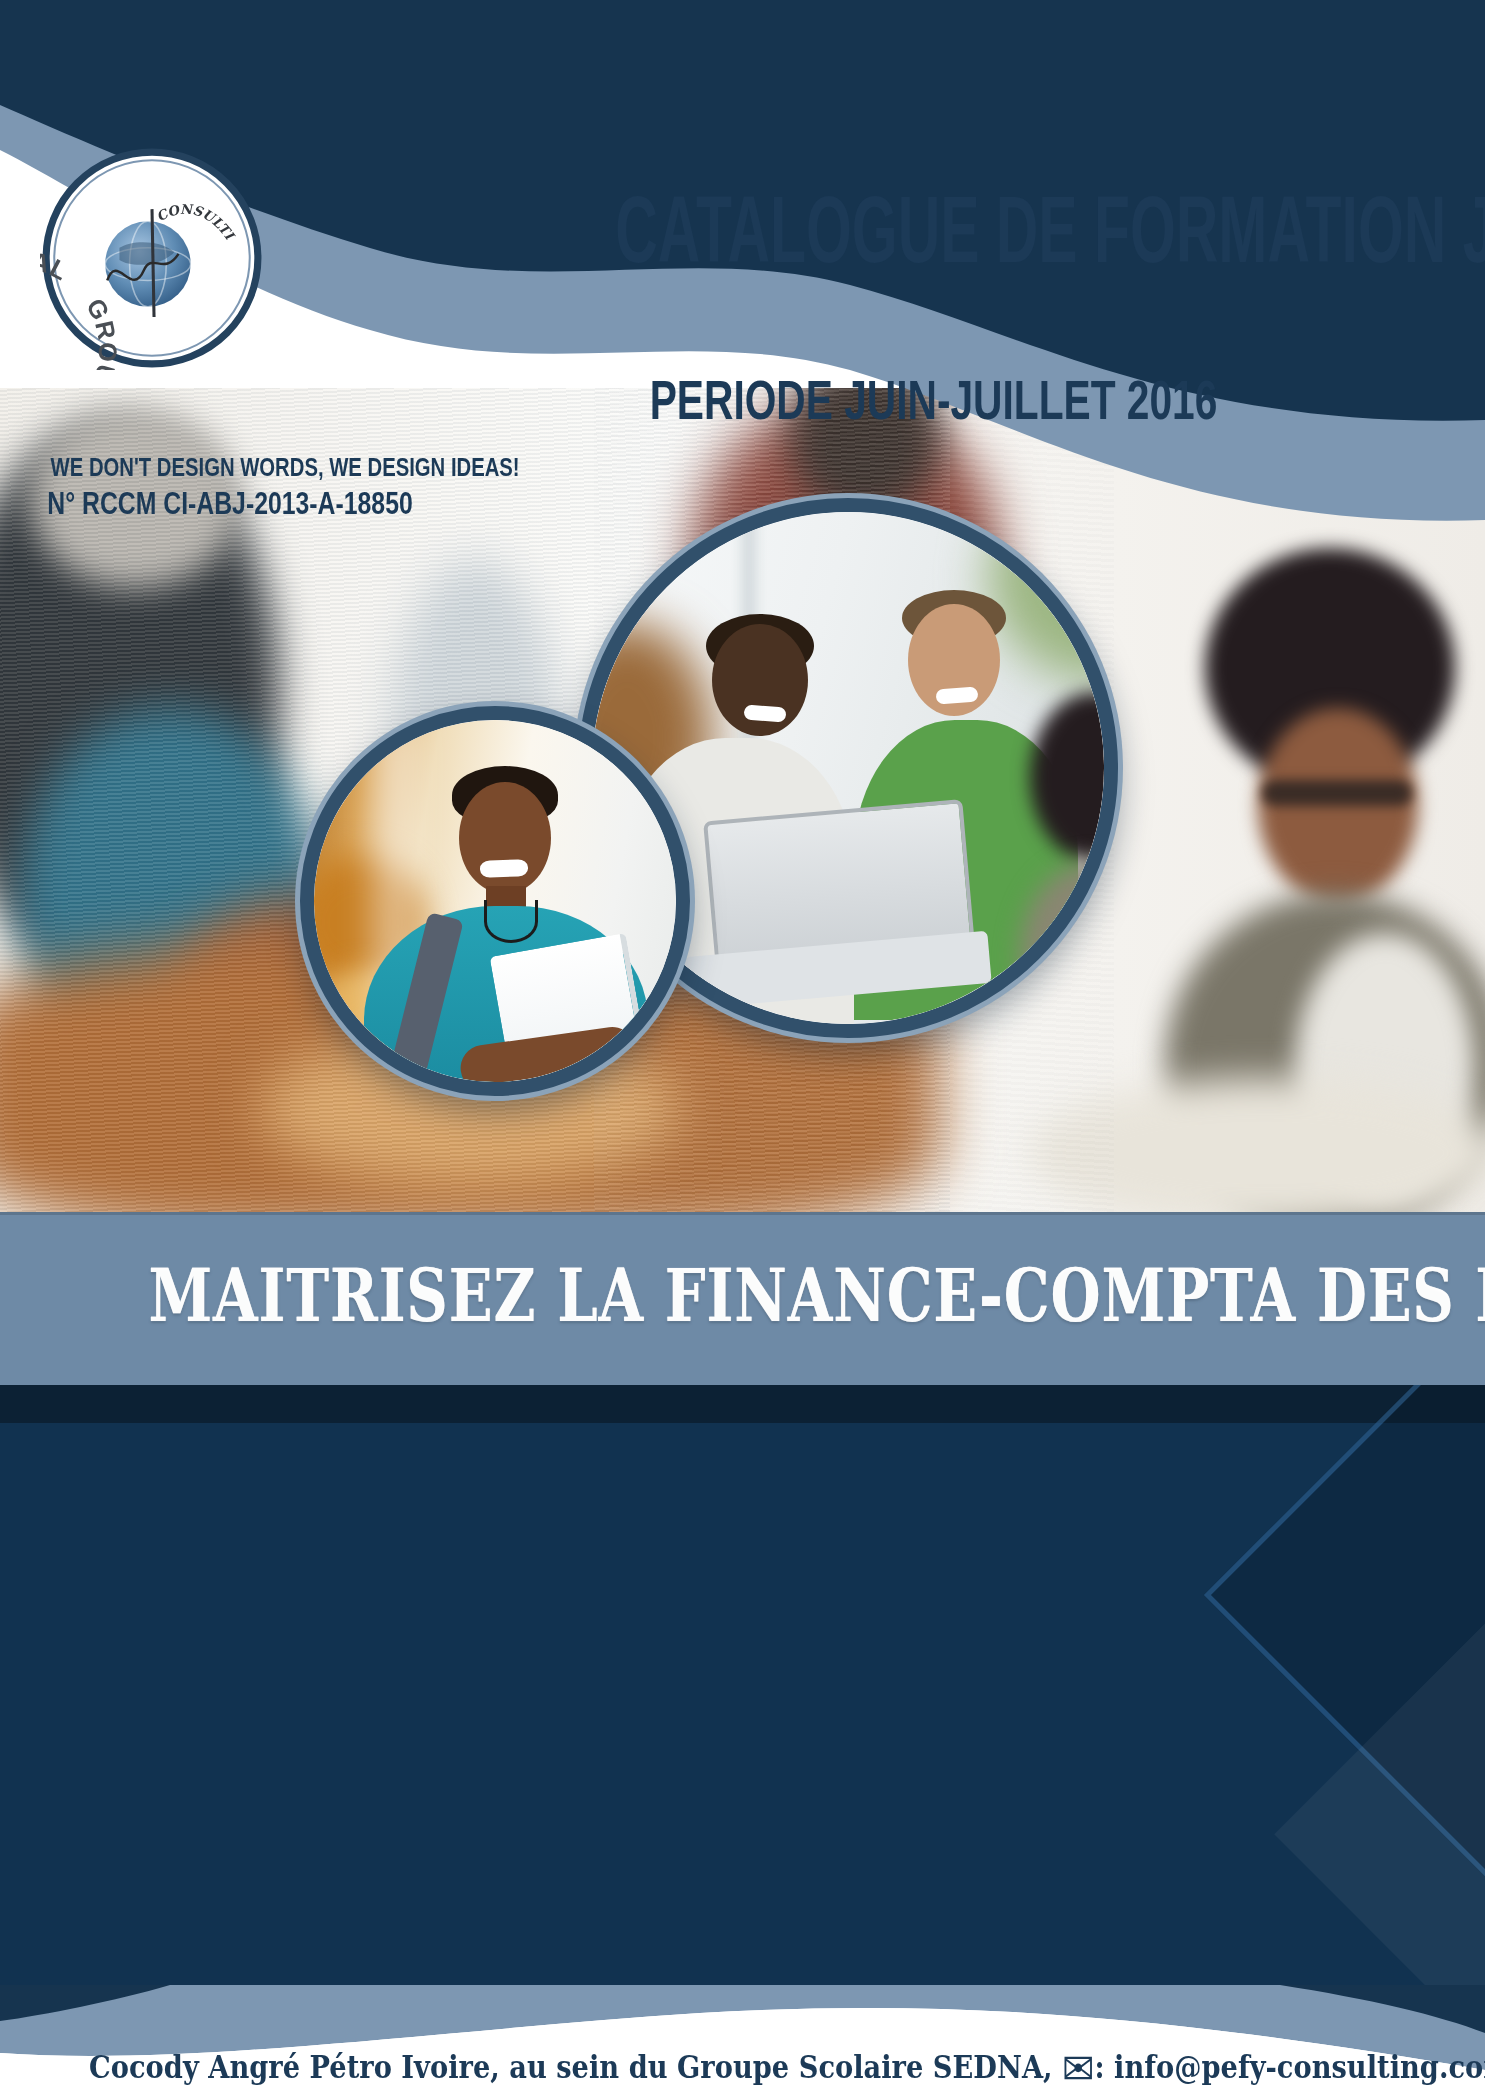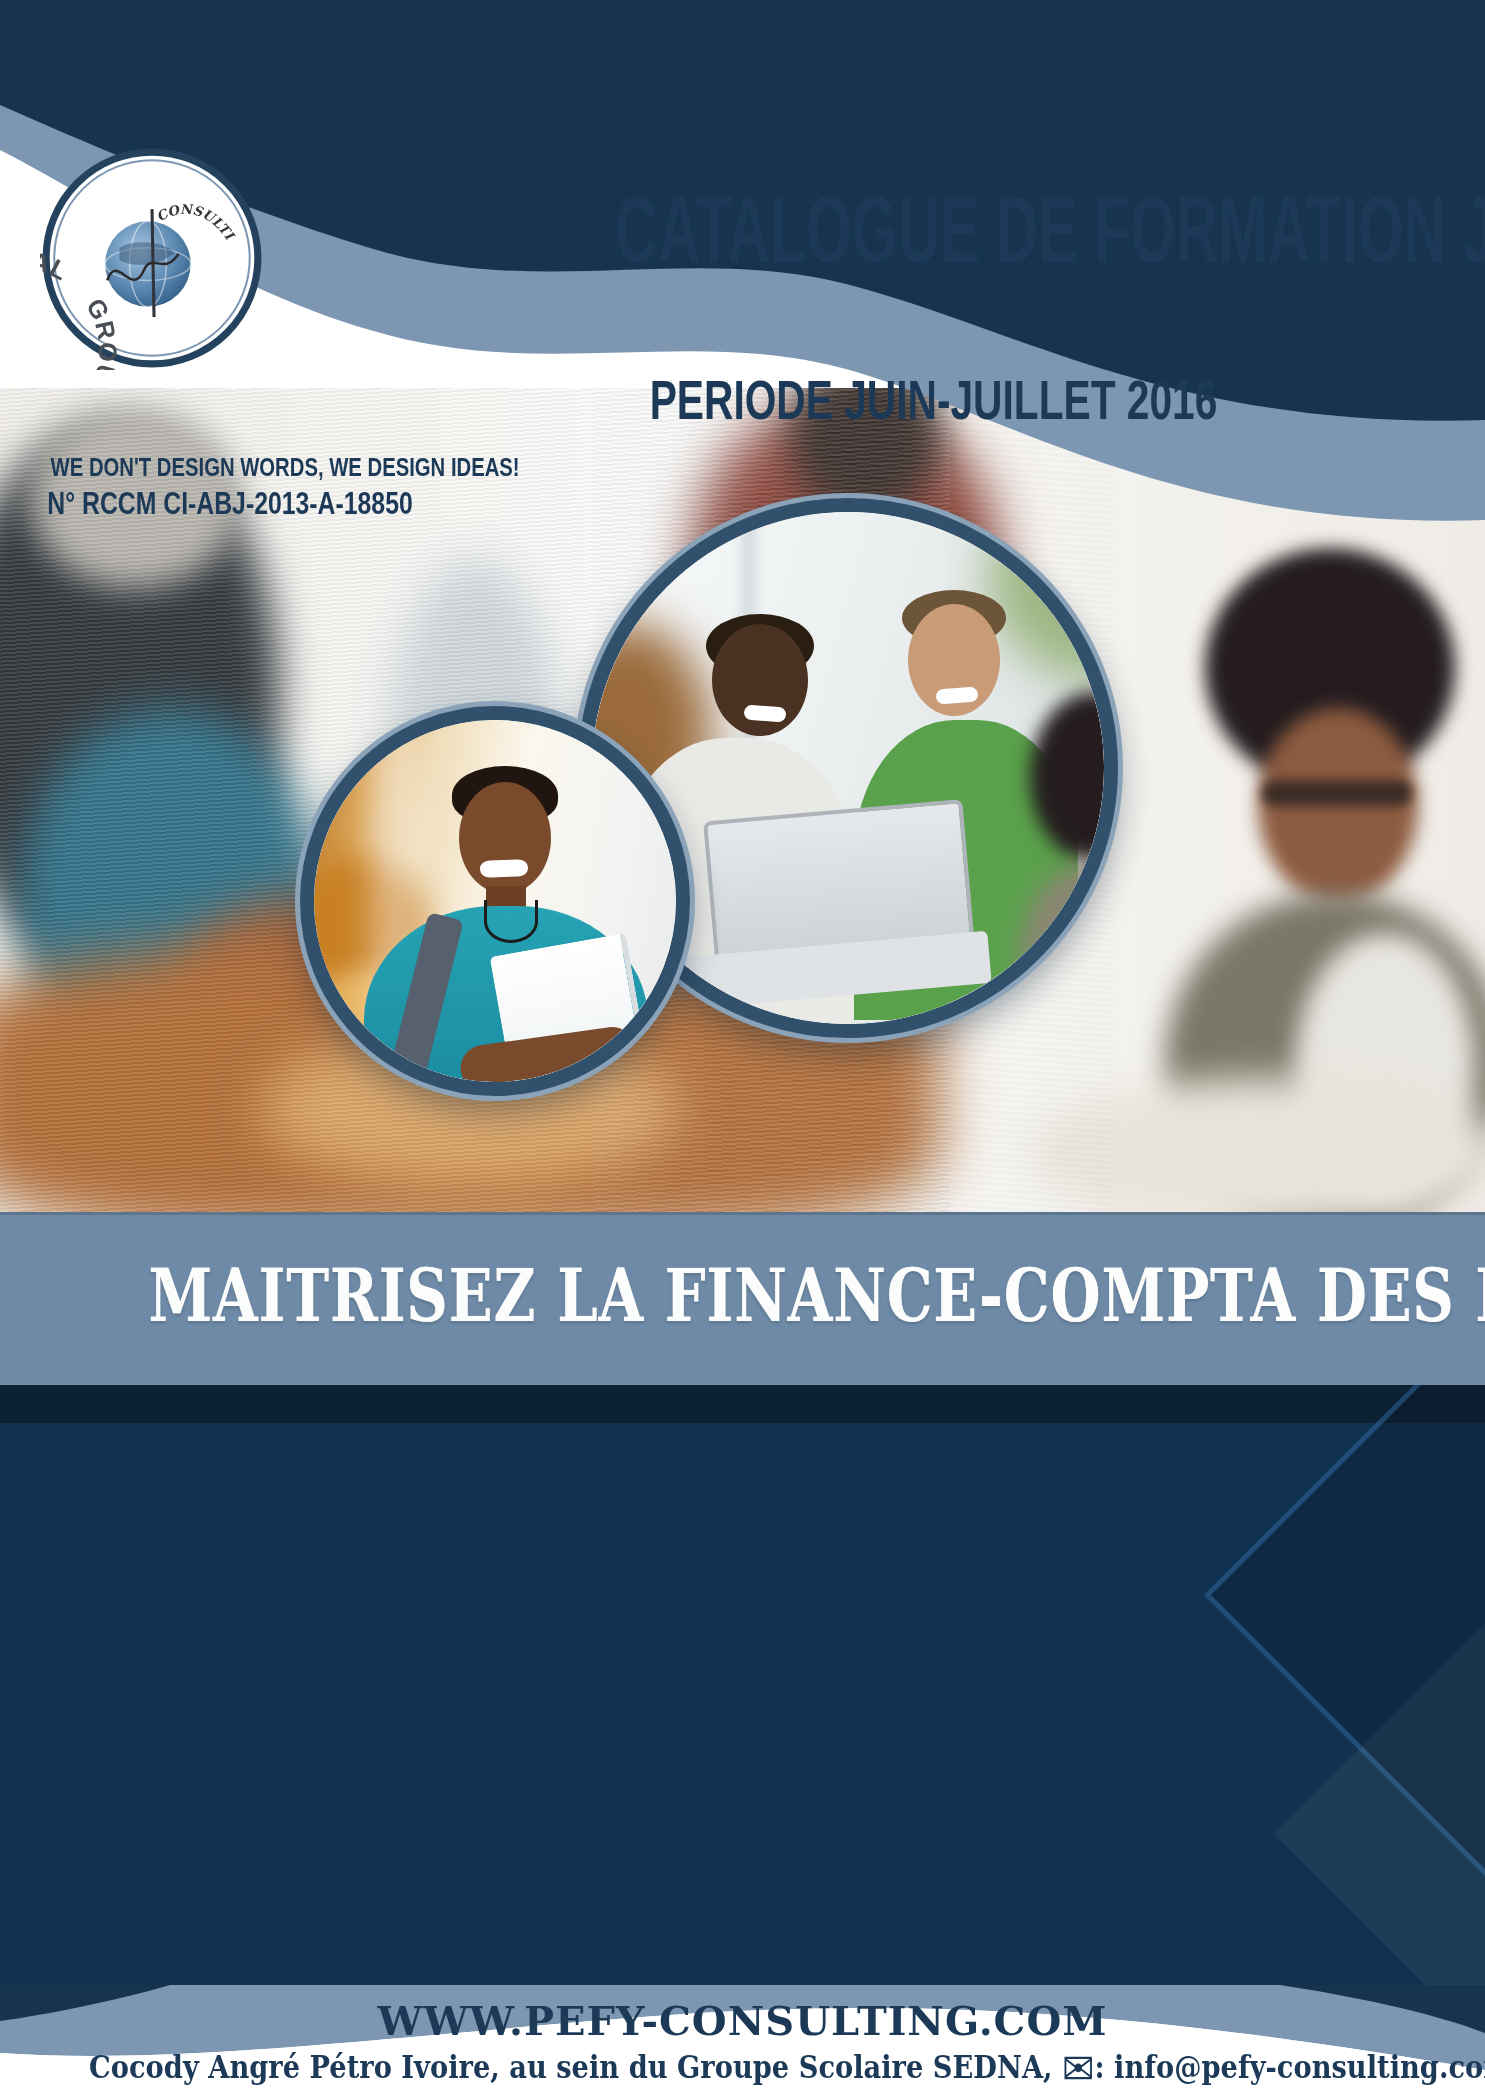--- a/index.html
+++ b/index.html
@@ -255,21 +255,20 @@
     </div>
   </div>
 
   <div class="footer">
     <svg width="1485" height="115" viewBox="0 0 1485 115" style="position:absolute;left:0;top:0;">
       <path d="M0,0 H1485 V85 C1150,28 940,14 700,28 C450,44 190,82 0,68 Z" fill="#7d97b2"></path>
       <path d="M0,0 L170,0 C115,16 45,30 0,36 Z" fill="#16344f"></path>
       <path d="M1485,0 L1280,0 C1370,14 1438,30 1485,48 Z" fill="#16344f"></path>
       <path d="M0,68 C190,82 450,44 700,28 C940,14 1150,28 1485,85 L1485,115 L0,115 Z" fill="#ffffff"></path>
     </svg>
-    <div class="fw">WWW.PEFY-CONSULTING.COM</div>
     <div class="fa">
       <span>Cocody Angré Pétro Ivoire, au sein du Groupe Scolaire SEDNA,</span>
       <span class="glyph">✉</span><span>: info@pefy-consulting.com,</span>
       
     </div>
   </div>
 
 </div>
 
 </body></html>

